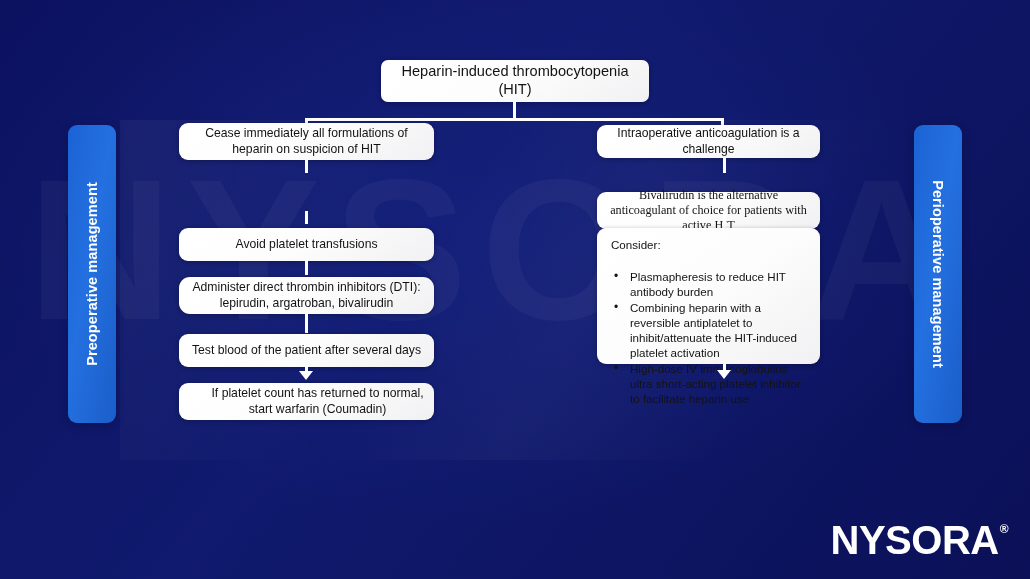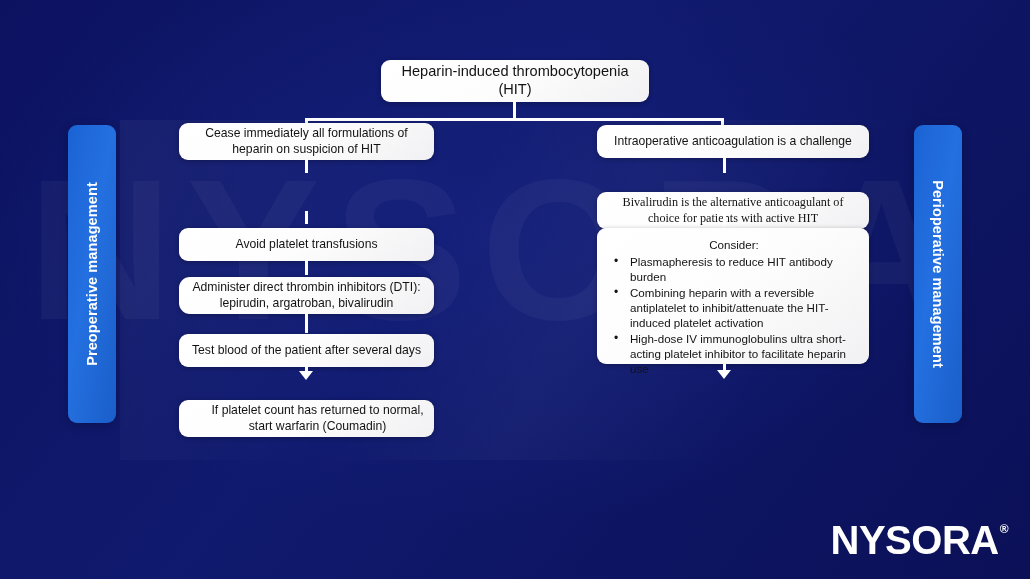--- a/index.html
+++ b/index.html
@@ -85,34 +85,36 @@
     justify-content: center;
     text-align: center;
     padding: 5px 10px;
     box-shadow: 0 1px 5px rgba(0,0,0,0.30);
   }
 
   .title-box {
     left: 381px; top: 60px; width: 268px; height: 42px;
     font-size: 14.6px;
     line-height: 1.22;
+    border-radius: 7px;
   }
 
   .box-left  { left: 179px; width: 255px; }
-  .box-right { left: 597px; width: 272px; }
+  .box-right { left: 597px; width: 223px; }
 
   
   .consider {
     text-align: left;
-    align-items: center;
+    align-items: flex-start;
     justify-content: flex-start;
     flex-direction: column;
     padding: 10px 12px 2px 14px;
     font-size: 11.6px;
     line-height: 1.29;
+    gap: 15px;
   }
   .consider .lead { margin-bottom: 1px; }
   .consider ul { list-style: none; }
   .consider li {
     position: relative;
     padding-left: 19px;
     margin-top: 1px;
   }
   .consider li::before {
     content: "\2022";
@@ -193,21 +195,21 @@
   <div class="box box-left" style="top:228px; height:33px;">Avoid platelet transfusions</div>
   <div class="conn v" style="left:305px; top:261px; height:14px;"></div>
 
   <div class="box box-left" style="top:277px; height:37px;border-radius:11px;">Administer direct thrombin inhibitors (DTI): lepirudin, argatroban, bivalirudin</div>
   <div class="conn v" style="left:305px; top:314px; height:19px;"></div>
 
   <div class="box box-left" style="top:334px; height:33px;">Test blood of the patient after several days</div>
   <div class="conn v" style="left:305px; top:367px; height:9px;"></div>
   <div class="arrowhead" style="left:299px; top:371px;"></div>
 
-  <div class="box box-left" style="top:400px; height:37px;padding-left:32px;">If platelet count has returned to normal, start warfarin (Coumadin)</div>
+  <div class="box box-left" style="top:383px; height:37px;padding-left:32px;">If platelet count has returned to normal, start warfarin (Coumadin)</div>
 
   <div class="box box-right" style="top:125px; height:33px;">Intraoperative anticoagulation is a challenge</div>
   <div class="conn v" style="left:723px; top:158px; height:15px;"></div>
 
   <div class="box box-right" style="top:192px; height:37px;font-family:Liberation Serif, serif;">Bivalirudin is the alternative anticoagulant of choice for patients with active HIT</div>
   <div class="conn v" style="left:723px; top:211px; height:17px;"></div>
 
   <div class="box box-right consider" style="top:228px; height:136px;">
     <div class="lead">Consider:</div>
     <ul>

